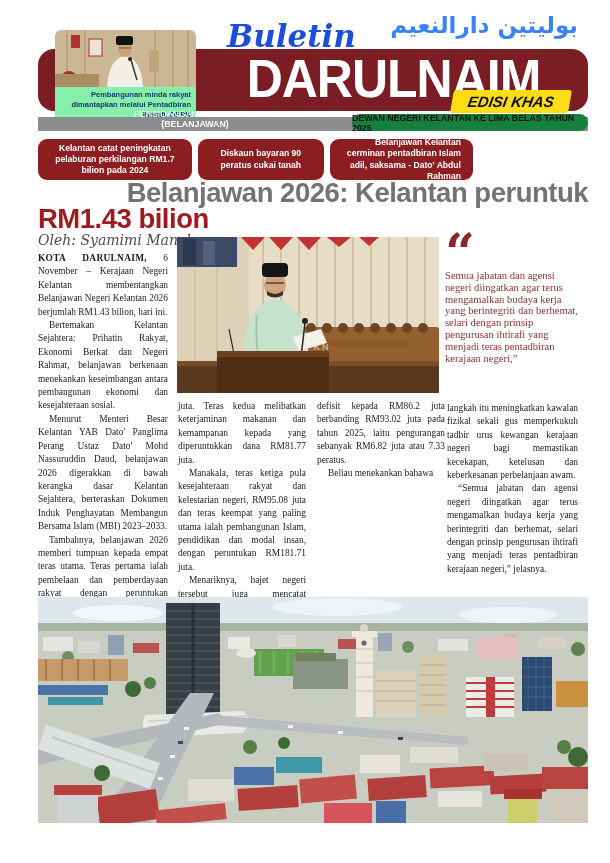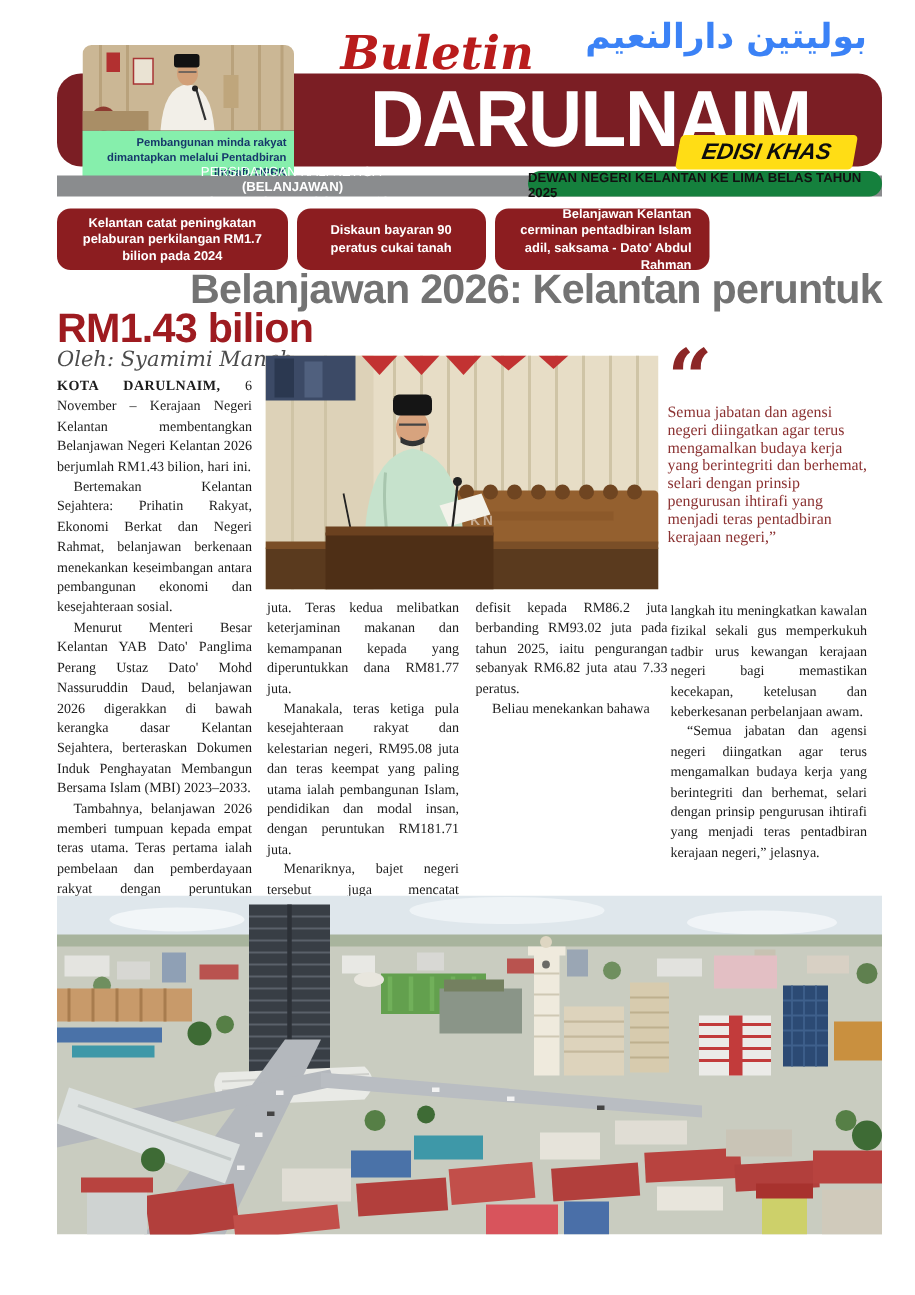--- a/index.html
+++ b/index.html
@@ -2,21 +2,21 @@
 <html><head>
 <meta charset="utf-8">
 <style>
   html,body{margin:0;padding:0;background:#ffffff;}
   .page{position:relative;width:610px;height:863px;background:#fff;overflow:hidden;
         font-family:"Liberation Sans",sans-serif;}
   
   .arabic-title{position:absolute;top:12px;right:32px;font-family:"DejaVu Sans",sans-serif;
         font-weight:bold;font-size:23px;color:#3b82f6;direction:rtl;}
   .pre-title{position:absolute;left:227px;top:18px;font-family:"DejaVu Serif",serif;
-        font-style:italic;font-weight:bold;font-size:31px;color:#b91c1c;}
+        font-style:italic;font-weight:bold;font-size:31px;color:#1d4ed8;}
   .banner{position:absolute;left:38px;top:49px;width:550px;height:62px;background:#7b1e24;
         border-radius:16px;}
   .banner-title{position:absolute;left:165px;right:4px;top:1px;text-align:center;color:#ffffff;
         font-weight:bold;font-size:50px;letter-spacing:-1px;transform:scaleY(1.06);
         font-family:"Liberation Sans",sans-serif;}
   .edition-badge{position:absolute;left:452px;top:90px;width:118px;height:23px;background:#ffdd15;
         transform:skewX(-10deg);display:flex;align-items:center;justify-content:center;
         border-radius:3px;}
   .edition-badge span{transform:skewX(0deg);font-style:italic;font-weight:bold;font-size:15px;color:#0d0d0d;}
   .photo-card{position:absolute;left:55px;top:30px;width:141px;}

